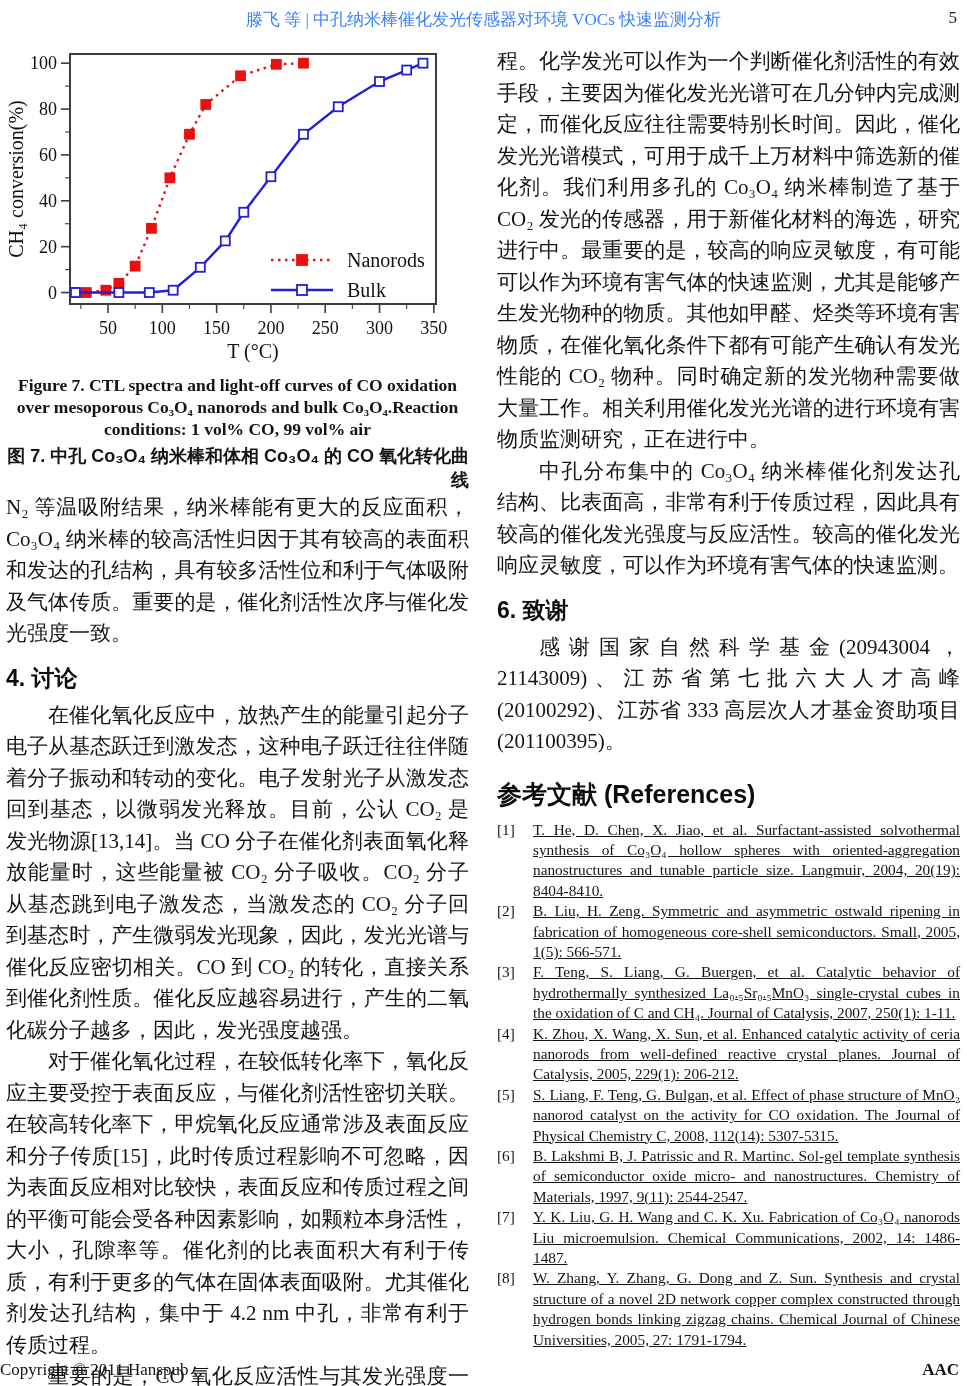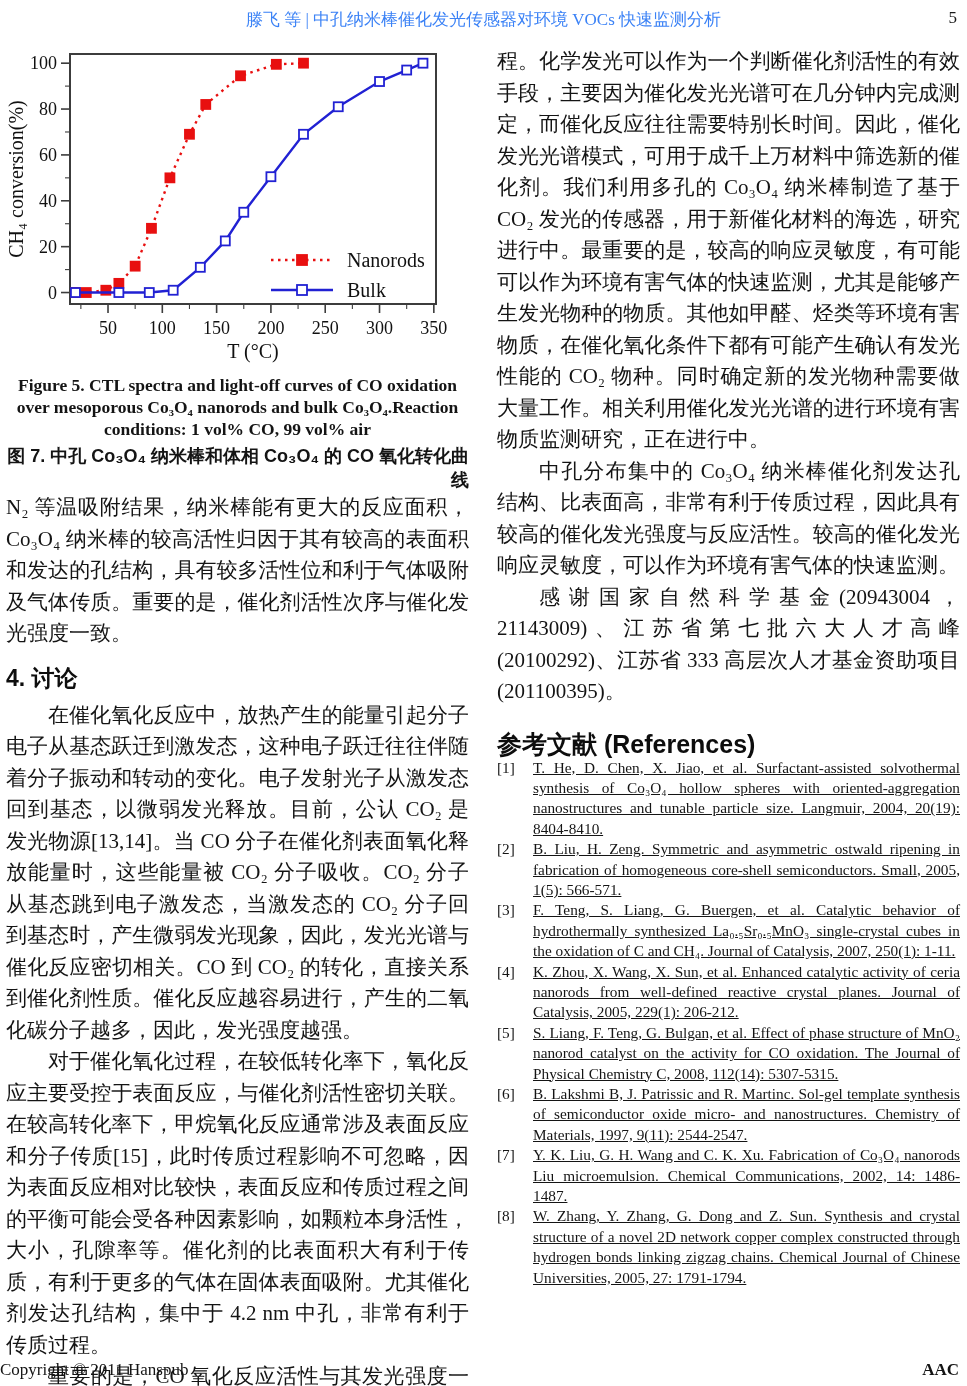--- a/index.html
+++ b/index.html
@@ -14,21 +14,21 @@
   #chart text{font-family:"Liberation Serif","DejaVu Serif",serif;}
   .cap-en{font-weight:bold;text-align:center;font-size:17.5px;line-height:22px;margin:0;}
   .cap-wrap{margin-top:10px;}
   .cap-zh{font-weight:bold;text-align:right;font-size:18px;line-height:24px;margin-top:4px;
           font-family:"Liberation Sans","DejaVu Sans",sans-serif;}
   p.body{font-size:21px;line-height:31.5px;text-align:justify;margin:0;}
   .indent{text-indent:2em;}
   .para-first{margin-top:16px;}
   h2.sec{font-size:23px;line-height:28px;font-weight:bold;margin:14px 0 8px 0;
          font-family:"Liberation Sans","DejaVu Sans",sans-serif;color:#0d0d0d;}
-  h2.refs-h{font-size:25px;margin-top:22px;margin-bottom:0;}
+  h2.refs-h{font-size:25px;margin-top:22px;margin-bottom:12px;}
   .ref-list{margin-top:0;}
   .ref-item{display:flex;font-size:15.3px;line-height:20.4px;text-align:justify;}
   .ref-num{width:36px;flex:none;}
   .ref-text{flex:1;text-decoration:underline;}
   .footer-left{position:absolute;left:0;bottom:6px;font-size:17px;}
   .footer-right{position:absolute;right:8px;bottom:6px;font-size:17px;font-weight:bold;}
 </style>
 </head>
 <body>
 
@@ -109,40 +109,41 @@
         <rect x="412.4673590504451" y="16.674311926605498" width="9" height="9" stroke="#2121d3" stroke-width="1.8" fill="#fff"></rect>
         <line x1="265" y1="218" x2="327" y2="218" stroke="#e81010" stroke-width="2.4" stroke-dasharray="2.5 4.5"></line>
         <rect x="291" y="213" width="10" height="10" stroke="#e81010" stroke-width="1.8" fill="#e81010"></rect>
         <text x="341" y="224.5" font-size="20" fill="#111">Nanorods</text>
         <line x1="265" y1="248" x2="327" y2="248" stroke="#2121d3" stroke-width="2.4"></line>
         <rect x="291" y="243" width="10" height="10" stroke="#2121d3" stroke-width="1.8" fill="#fff"></rect>
         <text x="341" y="254.5" font-size="20" fill="#111">Bulk</text>
       </svg>
 
     <div class="cap-wrap">
-      <p class="cap-en">Figure 5. CTL spectra and light-off curves of CO oxidation</p>
+      <p class="cap-en">Figure 7. CTL spectra and light-off curves of CO oxidation</p>
       <p class="cap-en">over mesoporous Co₃O₄ nanorods and bulk Co₃O₄.Reaction</p>
       <p class="cap-en">conditions: 1 vol% CO, 99 vol% air</p>
       <div class="cap-zh">图 7. 中孔 Co₃O₄ 纳米棒和体相 Co₃O₄ 的 CO 氧化转化曲线</div>
     </div>
 
     <p class="body para-first">N₂ 等温吸附结果，纳米棒能有更大的反应面积，Co₃O₄ 纳米棒的较高活性归因于其有较高的表面积和发达的孔结构，具有较多活性位和利于气体吸附及气体传质。重要的是，催化剂活性次序与催化发光强度一致。</p>
 
     <h2 class="sec">4. 讨论</h2>
 
     <p class="body indent">在催化氧化反应中，放热产生的能量引起分子电子从基态跃迁到激发态，这种电子跃迁往往伴随着分子振动和转动的变化。电子发射光子从激发态回到基态，以微弱发光释放。目前，公认 CO₂ 是发光物源[13,14]。当 CO 分子在催化剂表面氧化释放能量时，这些能量被 CO₂ 分子吸收。CO₂ 分子从基态跳到电子激发态，当激发态的 CO₂ 分子回到基态时，产生微弱发光现象，因此，发光光谱与催化反应密切相关。CO 到 CO₂ 的转化，直接关系到催化剂性质。催化反应越容易进行，产生的二氧化碳分子越多，因此，发光强度越强。</p>
     <p class="body indent">对于催化氧化过程，在较低转化率下，氧化反应主要受控于表面反应，与催化剂活性密切关联。在较高转化率下，甲烷氧化反应通常涉及表面反应和分子传质[15]，此时传质过程影响不可忽略，因为表面反应相对比较快，表面反应和传质过程之间的平衡可能会受各种因素影响，如颗粒本身活性，大小，孔隙率等。催化剂的比表面积大有利于传质，有利于更多的气体在固体表面吸附。尤其催化剂发达孔结构，集中于 4.2 nm 中孔，非常有利于传质过程。</p>
     <p class="body indent">重要的是，CO 氧化反应活性与其发光强度一致。催化剂的反应活性和发光光谱表示相同的 CO 氧化过</p>
   </div>
 
   <div class="col col-right">
     <p class="body" style="margin-top:4px;">程。化学发光可以作为一个判断催化剂活性的有效手段，主要因为催化发光光谱可在几分钟内完成测定，而催化反应往往需要特别长时间。因此，催化发光光谱模式，可用于成千上万材料中筛选新的催化剂。我们利用多孔的 Co₃O₄ 纳米棒制造了基于 CO₂ 发光的传感器，用于新催化材料的海选，研究进行中。最重要的是，较高的响应灵敏度，有可能可以作为环境有害气体的快速监测，尤其是能够产生发光物种的物质。其他如甲醛、烃类等环境有害物质，在催化氧化条件下都有可能产生确认有发光性能的 CO₂ 物种。同时确定新的发光物种需要做大量工作。相关利用催化发光光谱的进行环境有害物质监测研究，正在进行中。</p>
 
     <p class="body indent">中孔分布集中的 Co₃O₄ 纳米棒催化剂发达孔结构、比表面高，非常有利于传质过程，因此具有较高的催化发光强度与反应活性。较高的催化发光响应灵敏度，可以作为环境有害气体的快速监测。</p>
 
+    <h2 class="sec">6. 致谢</h2>
     <p class="body indent">感谢国家自然科学基金(20943004，21143009)、江苏省第七批六大人才高峰(20100292)、江苏省 333 高层次人才基金资助项目(201100395)。</p>
 
     <h2 class="sec refs-h">参考文献 (References)</h2>
     <div class="ref-list" id="references-list">
         <div class="ref-item">
           <span class="ref-num">[1]</span>
           <div class="ref-text">T. He, D. Chen, X. Jiao, et al. Surfactant-assisted solvothermal synthesis of Co₃O₄ hollow spheres with oriented-aggregation nanostructures and tunable particle size. Langmuir, 2004, 20(19): 8404-8410.</div>
         </div>
         <div class="ref-item">
           <span class="ref-num">[2]</span>

